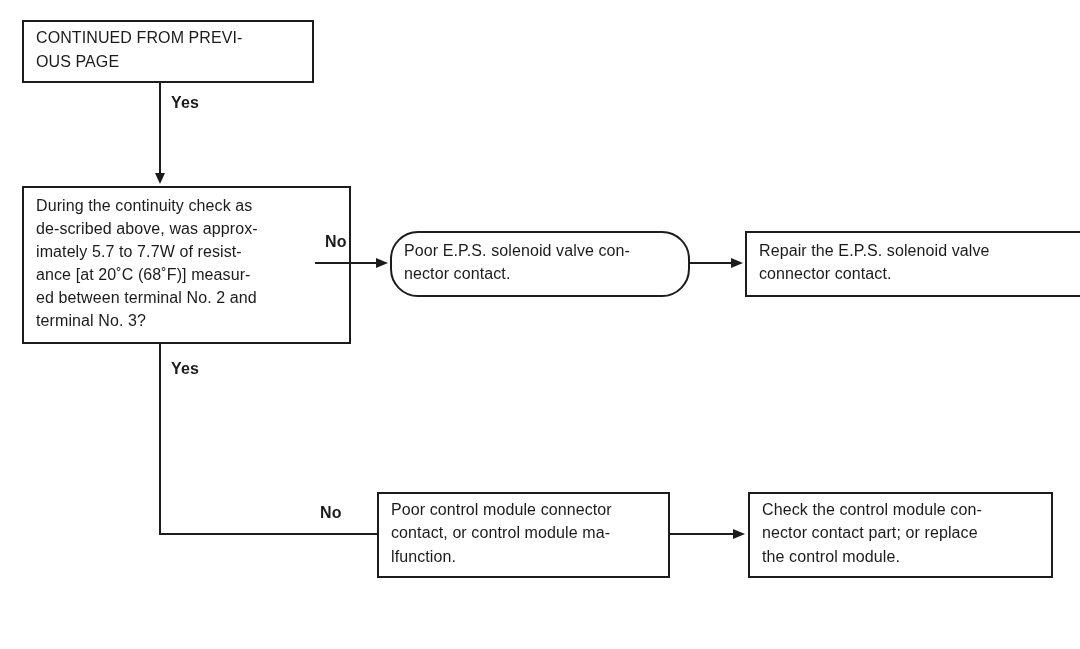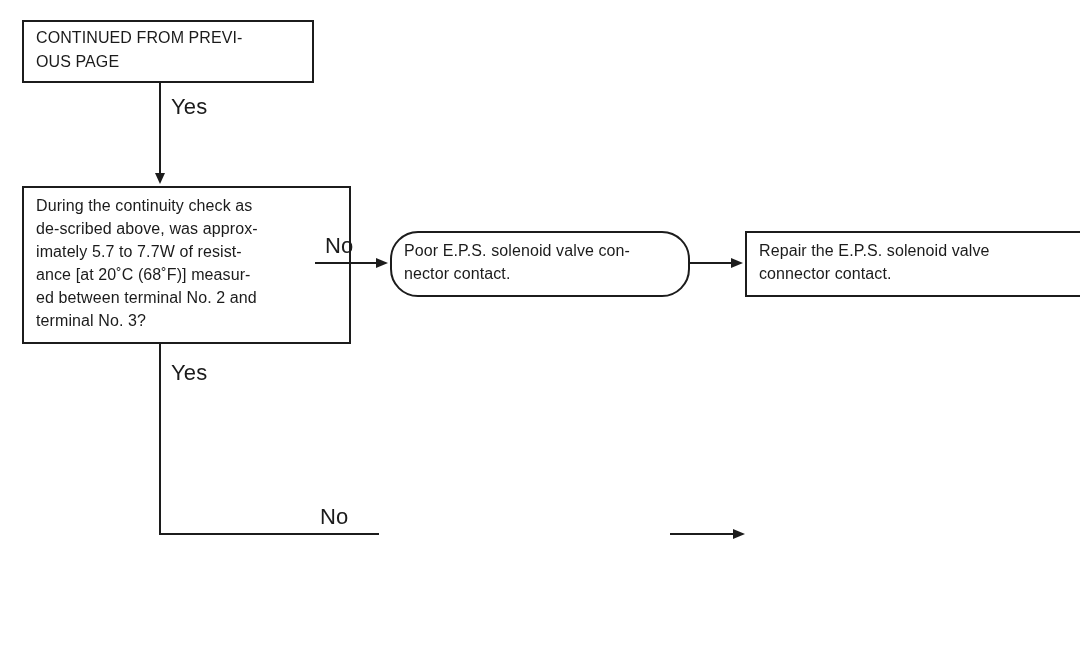--- a/index.html
+++ b/index.html
@@ -26,22 +26,22 @@
     padding:0 10px 4px 12px;
   }
   .node-text{
     white-space:pre-line;
     font-size:16px;
     line-height:1.44;
     letter-spacing:0.1px;
   }
   .branch-label{
     position:absolute;
-    font-size:22px;
-    font-weight:normal;
+    font-size:16px;
+    font-weight:bold;
     letter-spacing:0.2px;
   }
   .line{position:absolute;background:var(--line);}
   .arrowhead{position:absolute;width:0;height:0;}
   .arrowhead.down{
     border-left:5px solid transparent;
     border-right:5px solid transparent;
     border-top:11px solid var(--line);
   }
   .arrowhead.right{
@@ -88,18 +88,28 @@
   <div class="node" style="left:745px;top:231px;width:358px;height:66px;">
     <div class="node-text">Repair the E.P.S. solenoid valve
 connector contact.</div>
   </div>
 
   <div class="line" style="left:159px;top:344px;width:2px;height:191px;"></div>
   <div class="branch-label" style="left:171px;top:360px;">Yes</div>
   <div class="line" style="left:159px;top:533px;width:220px;height:2px;"></div>
   <div class="branch-label" style="left:320px;top:504px;">No</div>
 
+  <div class="node" style="left:377px;top:492px;width:293px;height:86px;">
+    <div class="node-text">Poor control module connector
+contact, or control module ma-
+lfunction.</div>
+  </div>
 
   <div class="line" style="left:670px;top:533px;width:64px;height:2px;"></div>
   <div class="arrowhead right" style="left:733px;top:529px;"></div>
 
+  <div class="node" style="left:748px;top:492px;width:305px;height:86px;">
+    <div class="node-text">Check the control module con-
+nector contact part; or replace
+the control module.</div>
+  </div>
 
 </div>
 
 </body></html>

